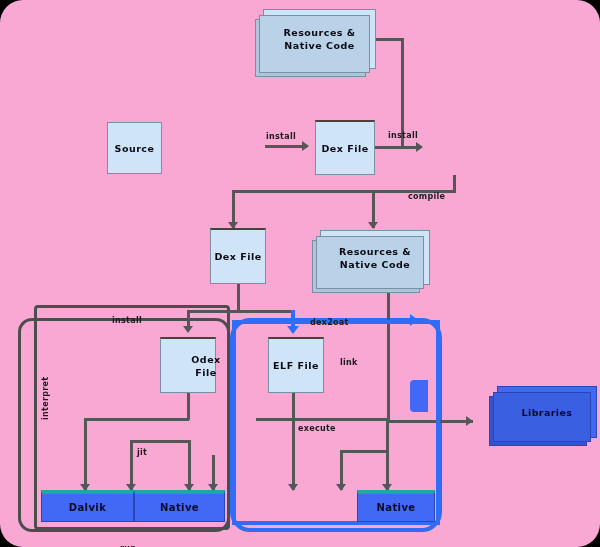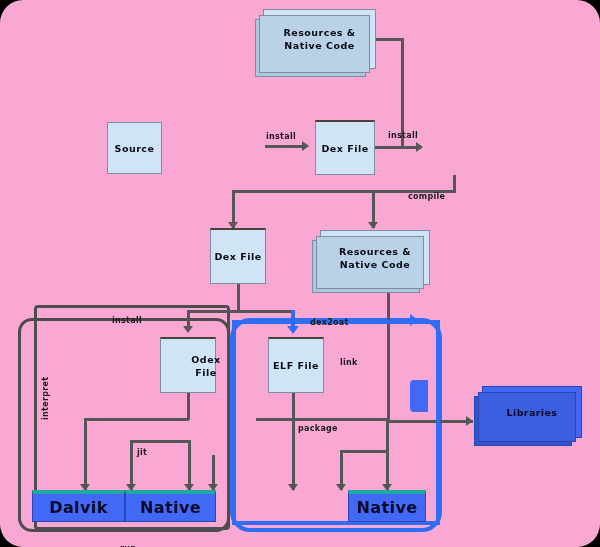--- a/index.html
+++ b/index.html
@@ -24,21 +24,21 @@
     background:#b9d2e8;border:1px solid #7b8fa3;z-index:-1;
   }
   .stack::before{left:-5px;top:5px;width:100%;height:100%;}
   .stack::after{left:-9px;top:9px;width:100%;height:100%;z-index:-2;background:#adc6dc;}
 
   
   .rtbar{
     position:absolute;box-sizing:border-box;background:#4169f5;
     border:1px solid #2a46b5;border-top:4px solid #1fa8a0;
     display:flex;align-items:center;justify-content:center;
-    color:#0a0a28;font-size:16px;font-weight:700;letter-spacing:.4px;z-index:7;
+    color:#0a0a28;font-size:10px;font-weight:700;letter-spacing:.4px;z-index:7;margin-left:9px;
   }
   .libbox{
     position:absolute;box-sizing:border-box;background:#4169f5;
     border:1px solid #2a46b5;display:flex;align-items:center;justify-content:center;
     color:#0a0a28;font-size:9.5px;font-weight:700;letter-spacing:.4px;z-index:7;
   }
   .libbox::before,.libbox::after{
     content:"";position:absolute;box-sizing:border-box;background:#3a5fe0;
     border:1px solid #2a46b5;z-index:-1;
   }
@@ -142,21 +142,21 @@
   <div class="elabel" style="left:310px;top:318px;">dex2oat</div>
 
   <div class="hb" style="left:232px;top:320px;width:208px;"></div>
 
   <div class="v" style="left:387px;top:285px;height:60px;"></div>
   <div class="h" style="left:387px;top:420px;width:86px;"></div>
   <div class="v" style="left:387px;top:345px;height:76px;"></div>
   <div class="arrow-r" style="left:466px;top:416px;"></div>
   <div class="elabel" style="left:340px;top:358px;">link</div>
 
-  <div class="libbox" style="left:482px;top:386px;width:100px;height:52px;">Libraries</div>
+  <div class="libbox" style="left:497px;top:386px;width:100px;height:52px;">Libraries</div>
 
   <div class="v" style="left:187px;top:393px;height:27px;"></div>
   <div class="h" style="left:84px;top:418px;width:105px;"></div>
 
   <div class="v" style="left:84px;top:418px;height:72px;"></div>
   <div class="arrow-d" style="left:80px;top:484px;"></div>
   <div class="elabel rot" style="left:41px;top:420px;">interpret</div>
 
   <div class="v" style="left:130px;top:440px;height:50px;"></div>
   <div class="h" style="left:130px;top:440px;width:58px;"></div>
@@ -167,21 +167,21 @@
   <div class="arrow-d" style="left:184px;top:484px;"></div>
 
   <div class="v" style="left:212px;top:455px;height:35px;"></div>
   <div class="arrow-d" style="left:208px;top:484px;"></div>
 
   <div class="v" style="left:292px;top:393px;height:27px;"></div>
   <div class="h" style="left:256px;top:418px;width:130px;"></div>
 
   <div class="v" style="left:292px;top:418px;height:72px;"></div>
   <div class="arrow-d" style="left:288px;top:484px;"></div>
-  <div class="elabel" style="left:298px;top:424px;">package</div>
+  <div class="elabel" style="left:298px;top:424px;">execute</div>
 
   <div class="v" style="left:340px;top:450px;height:40px;"></div>
   <div class="h" style="left:340px;top:450px;width:46px;"></div>
   <div class="arrow-d" style="left:336px;top:484px;"></div>
 
   <div class="v" style="left:386px;top:418px;height:72px;"></div>
   <div class="arrow-d" style="left:382px;top:484px;"></div>
 
   <div class="vb" style="left:436px;top:320px;height:205px;"></div>
   <div class="hb" style="left:232px;top:521px;width:208px;"></div>

